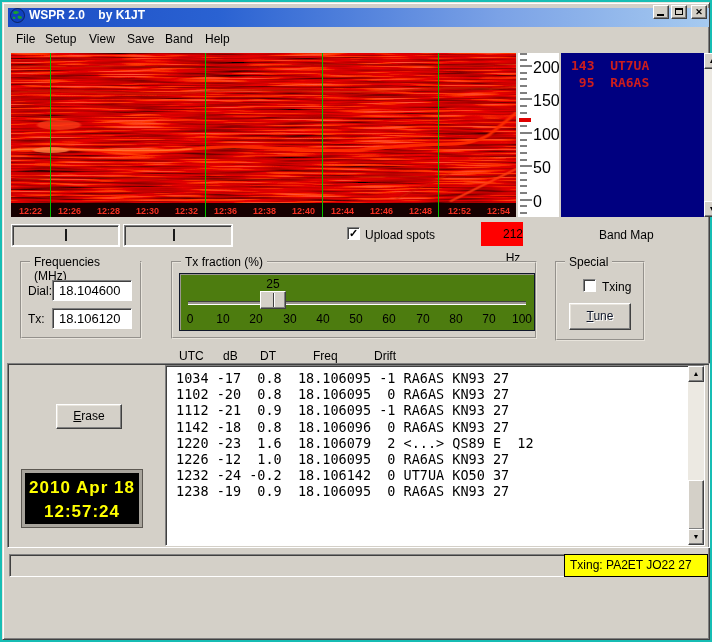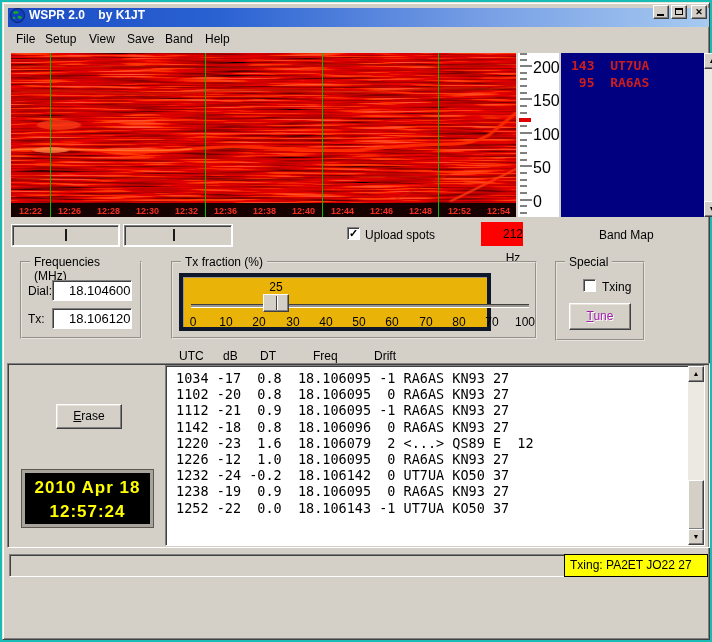--- a/index.html
+++ b/index.html
@@ -47,50 +47,50 @@
               box-shadow: inset 1px 1px 0 #404040; font-size:11px; line-height:11px; font-weight:bold;
               text-align:center; color:#000; }
   .label { font-size:12px; color:#000; }
   #hz-badge { left:478px; top:219px; width:42px; height:24px; background:#f00; color:#000;
               font-size:12px; text-align:center; line-height:24px;padding-left:22px; }
   
   .groupbox { border:2px groove #e8e4dc; }
   .grouplabel { position:absolute; top:-8px; left:8px; background:#d4d0c8; padding:0 4px; font-size:12px; color:#000; }
   .field { background:#fff; border:1px solid; border-color:#808080 #fff #fff #808080;
            box-shadow: inset 1px 1px 0 #404040; font-size:13px; font-family:"Liberation Sans",sans-serif;
-           padding-left:16px; color:#000; }
-  
-  #tx-panel { position:absolute; left:6px; top:10px; width:312px; height:58px; background:#eab308;
-              border:4px solid #0f172a; box-shadow:1px 1px 0 #9a968e inset; }
+           padding-left:6px; color:#000; }
+  
+  #tx-panel { position:absolute; left:6px; top:10px; width:356px; height:58px; background:#4d7c0f;
+              border:1px solid #0f172a; box-shadow:1px 1px 0 #9a968e inset; }
   #tx-track { position:absolute; left:8px; top:27px; width:338px; height:4px; background:#9a968e;
               border-top:1px solid #404040; border-bottom:1px solid #fff; }
   #tx-handle { position:absolute; left:80px; top:17px; width:26px; height:18px; background:#d4d0c8;
                border:1px solid; border-color:#fff #404040 #404040 #fff; box-shadow:inset -1px -1px 0 #808080; }
   #tx-handle .mid { position:absolute; left:12px; top:1px; width:1px; height:14px; background:#404040;
                     box-shadow:1px 0 0 #fff; }
   .tx-tick { position:absolute; top:38px; width:28px; text-align:center; font-size:12px; color:#000; }
   #tx-value { position:absolute; left:79px; top:3px; width:28px; text-align:center; font-size:12px; color:#000; }
   
   .btn { background:#d4d0c8; border:1px solid; border-color:#fff #404040 #404040 #fff;
          box-shadow: inset -1px -1px 0 #808080, inset 1px 1px 0 #e8e4dc;
          font-size:12px; color:#000; text-align:center; }
   .btn .bl { display:block; }
   .btn .bl::first-letter { text-decoration:underline; }
-  .btn.disabled { color:#a21caf; text-shadow:1px 1px 0 #fff; }
+  .btn.disabled { color:#0f172a; text-shadow:1px 1px 0 #fff; }
   
   .hdr { position:absolute; top:346px; font-size:12px; color:#000; }
   #big-panel { left:4px; top:360px; width:703px; height:185px; border:1px solid;
                border-color:#808080 #fff #fff #808080; box-shadow: inset 1px 1px 0 #404040; }
   #decode-list { left:162px; top:362px; width:540px; height:181px; background:#fff; border:1px solid;
                  border-color:#808080 #fff #fff #808080; box-shadow: inset 1px 1px 0 #404040; overflow:hidden; }
   .drow { position:relative; white-space:pre; font-family:"DejaVu Sans Mono",monospace; font-size:13.5px;
           line-height:16.2px; color:#000; padding-left:8px; }
   #decode-rows { position:absolute; left:2px; top:4px; right:18px; }
   
-  #clock { left:19px; top:467px; width:131px; height:57px; background:#000; border:3px solid #a8a49c;
+  #clock { left:19px; top:467px; width:120px; height:57px; background:#000; border:3px solid #a8a49c;
            outline:1px solid #5c5852; text-align:center; }
   .clock-line { color:#ffff00; font-size:17px; font-weight:bold; line-height:24px; letter-spacing:1px; }
   
   #status-bar { left:6px; top:551px; width:699px; height:23px; background:#d4d0c8; border:1px solid;
                 border-color:#808080 #fff #fff #808080; box-shadow: inset 1px 1px 0 #404040; }
   #txing-box { left:561px; top:551px; width:144px; height:23px; background:#ffff00; border:1px solid #000;
                font-size:12px; color:#000; line-height:21px; padding-left:5px; }
 </style>
 </head>
 <body>
@@ -290,21 +290,20 @@
     <div class="abs" id="decode-list">
       <div id="decode-rows">
         <div class="drow">1034 -17  0.8  18.106095 -1 RA6AS KN93 27</div>
         <div class="drow">1102 -20  0.8  18.106095  0 RA6AS KN93 27</div>
         <div class="drow">1112 -21  0.9  18.106095 -1 RA6AS KN93 27</div>
         <div class="drow">1142 -18  0.8  18.106096  0 RA6AS KN93 27</div>
         <div class="drow">1220 -23  1.6  18.106079  2 &lt;...&gt; QS89 E  12</div>
         <div class="drow">1226 -12  1.0  18.106095  0 RA6AS KN93 27</div>
         <div class="drow">1232 -24 -0.2  18.106142  0 UT7UA KO50 37</div>
         <div class="drow">1238 -19  0.9  18.106095  0 RA6AS KN93 27</div>
-        <div class="drow">1252 -22  0.0  18.106143 -1 UT7UA KO50 37</div>
       </div>
       <div class="vscroll">
         <div class="sbtn" style="top:0;"><span>▲</span></div>
         <div class="sthumb" style="top:114px; height:50px;"></div>
         <div class="sbtn" style="bottom:0; top:auto;"><span>▼</span></div>
       </div>
     </div>
 
     <div class="abs" id="status-bar"></div>
     <div class="abs" id="txing-box">Txing: PA2ET JO22 27</div>

